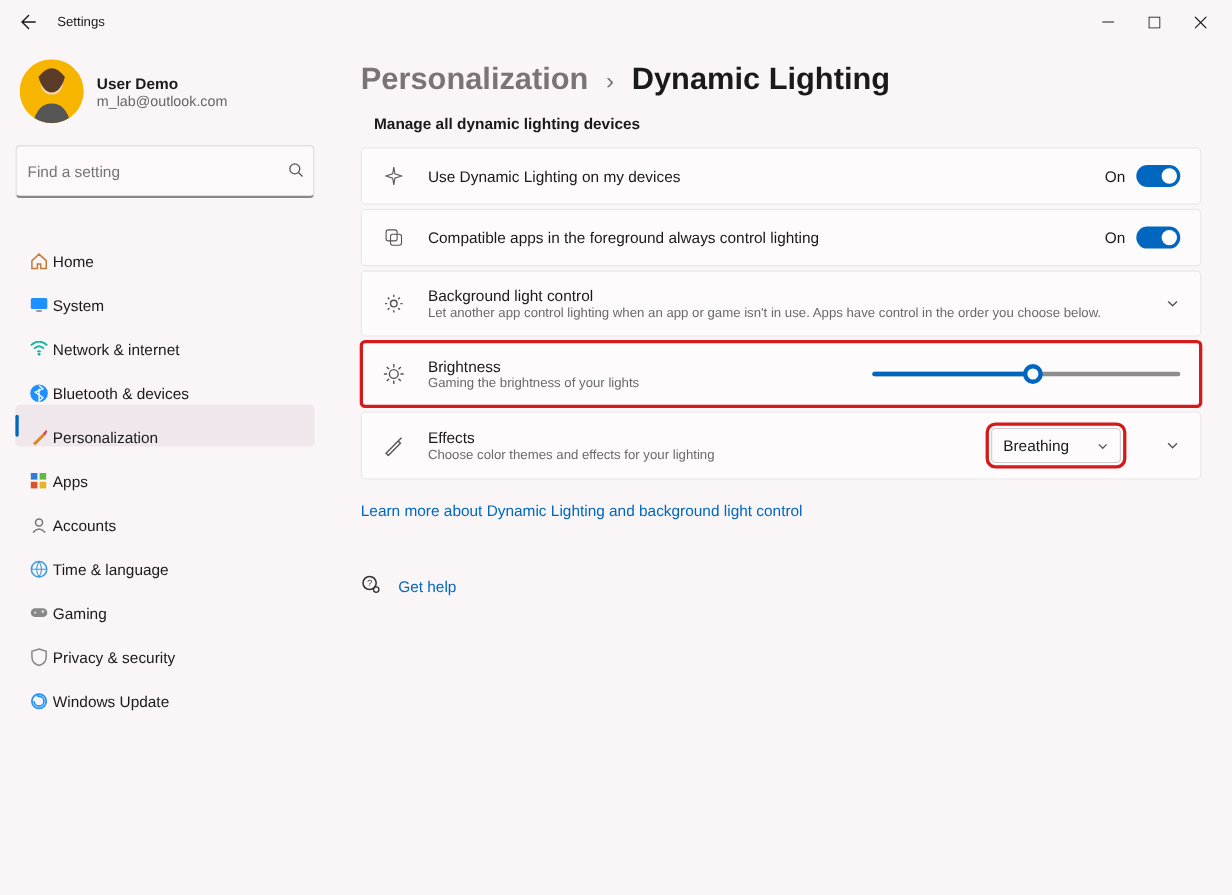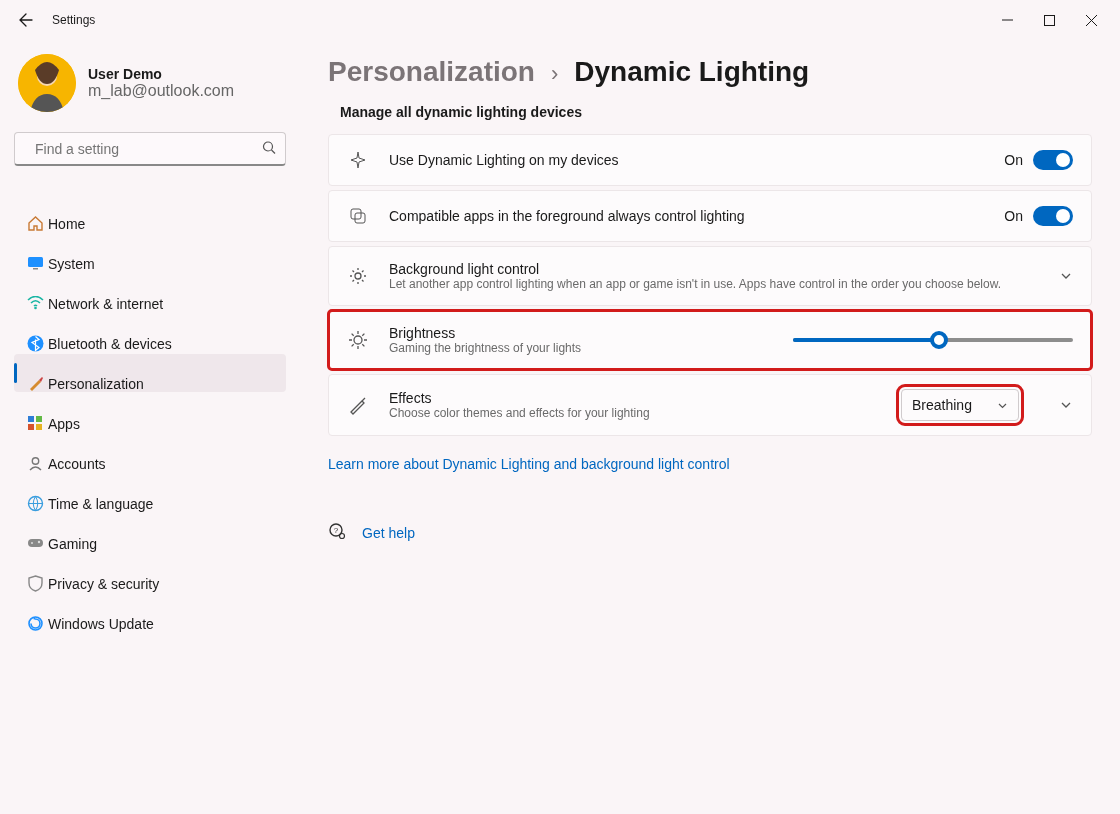--- a/index.html
+++ b/index.html
@@ -11,24 +11,24 @@
 .win-controls { margin-left: auto; display: flex; }
 .win-ctrl { width: 42px; height: 32px; display: flex; align-items: center; justify-content: center; cursor: pointer; }
 
 .layout { display: flex; height: calc(100% - 40px); }
 
 .sidebar { width: 300px; padding: 8px 14px 0 14px; display: flex; flex-direction: column; gap: 6px; }
 .user-block { display: flex; align-items: center; gap: 12px; padding: 6px 4px 14px 4px; }
 .avatar { width: 58px; height: 58px; border-radius: 50%; background: #f7b500; overflow: hidden; position: relative; }
 .avatar svg { width: 100%; height: 100%; }
 .user-name { font-weight: 600; font-size: 14px; }
-.user-email { font-size: 16px; color: #666; }
+.user-email { font-size: 13px; color: #666; }
 
 .search-box { position: relative; margin-bottom: 10px; }
-.search-box input { width: 100%; height: 34px; border: 1px solid #d0cbcd; border-bottom: 2px solid #888; border-radius: 4px; background: #fdf9fb; padding: 0 36px 0 20px; font-size: 14px; outline: none; }
+.search-box input { width: 100%; height: 48px; border: 1px solid #d0cbcd; border-bottom: 2px solid #888; border-radius: 4px; background: #fdf9fb; padding: 0 36px 0 10px; font-size: 14px; outline: none; }
 .search-icon { position: absolute; right: 10px; top: 50%; transform: translateY(-50%); pointer-events: none; }
 
 .nav { display: flex; flex-direction: column; gap: 2px; margin-top: 12px; }
 .nav-item { display: flex; align-items: flex-end; gap: 4px; height: 38px; padding: 0 12px; border-radius: 4px; cursor: pointer; }
 .nav-item.selected { background: #efe7eb; position: relative; }
 .nav-item.selected::before { content: ""; position: absolute; left: 0; top: 9px; bottom: 9px; width: 3px; background: #0067c0; border-radius: 2px; }
 .nav-icon { width: 18px; height: 18px; display: flex; align-items: center; justify-content: center; }
 
 .main { flex: 1; padding: 16px 28px 0 28px; overflow: auto; }
 .breadcrumb { display: flex; align-items: baseline; gap: 16px; margin-bottom: 16px; }

